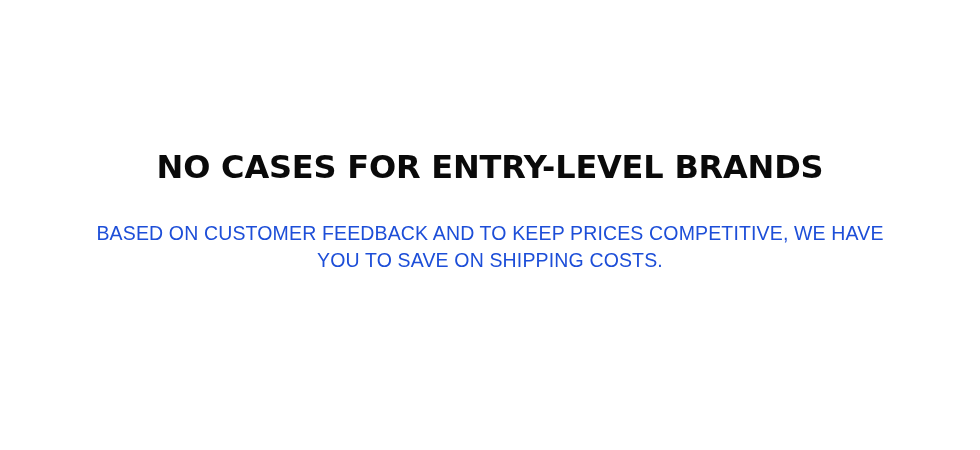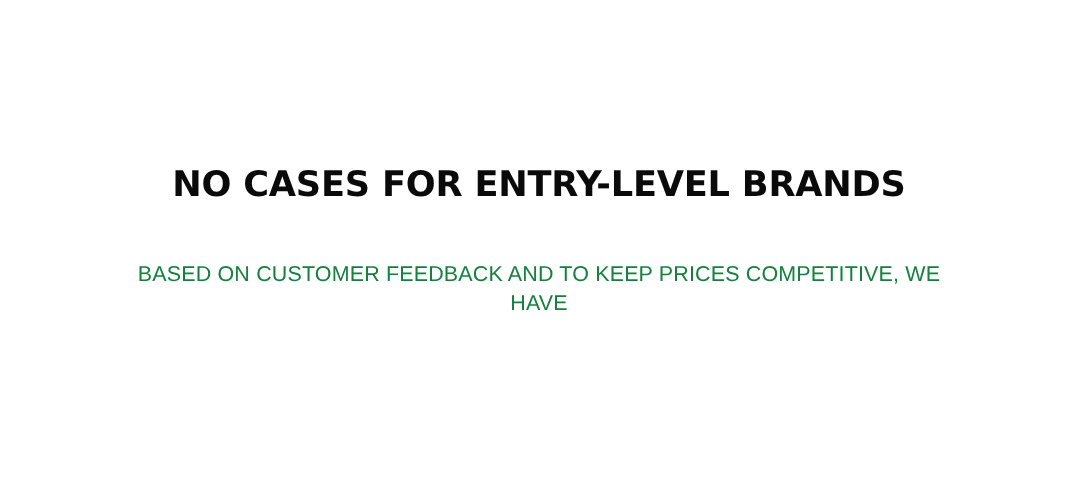--- a/index.html
+++ b/index.html
@@ -39,41 +39,42 @@
     font-size: 32px;
     font-weight: 700;
     line-height: 34px;
     letter-spacing: -0.2px;
     color: #0a0a0a;
     text-transform: uppercase;
     white-space: nowrap;
   }
 
   .notice-body {
-    margin: 16px;
+    margin: 0;
     padding-top: 36px;
     font-family: "Liberation Sans", sans-serif;
     font-size: 19.5px;
     font-weight: 400;
     line-height: 27px;
     letter-spacing: 0.15px;
-    color: #15803d;
+    color: #1d4ed8;
     text-transform: uppercase;
   }
 
   .notice-body .body-line {
     display: block;
   }
 </style>
 </head>
 <body>
 
 <section class="notice-section">
   <div class="notice-inner">
 
     <h2 class="notice-heading">NO CASES FOR ENTRY-LEVEL BRANDS</h2>
 
     <p class="notice-body">
       <span class="body-line">BASED ON CUSTOMER FEEDBACK AND TO KEEP PRICES COMPETITIVE, WE HAVE</span>
+      <span class="body-line">YOU TO SAVE ON SHIPPING COSTS.</span>
     </p>
 
   </div>
 </section>
 
 </body></html>

